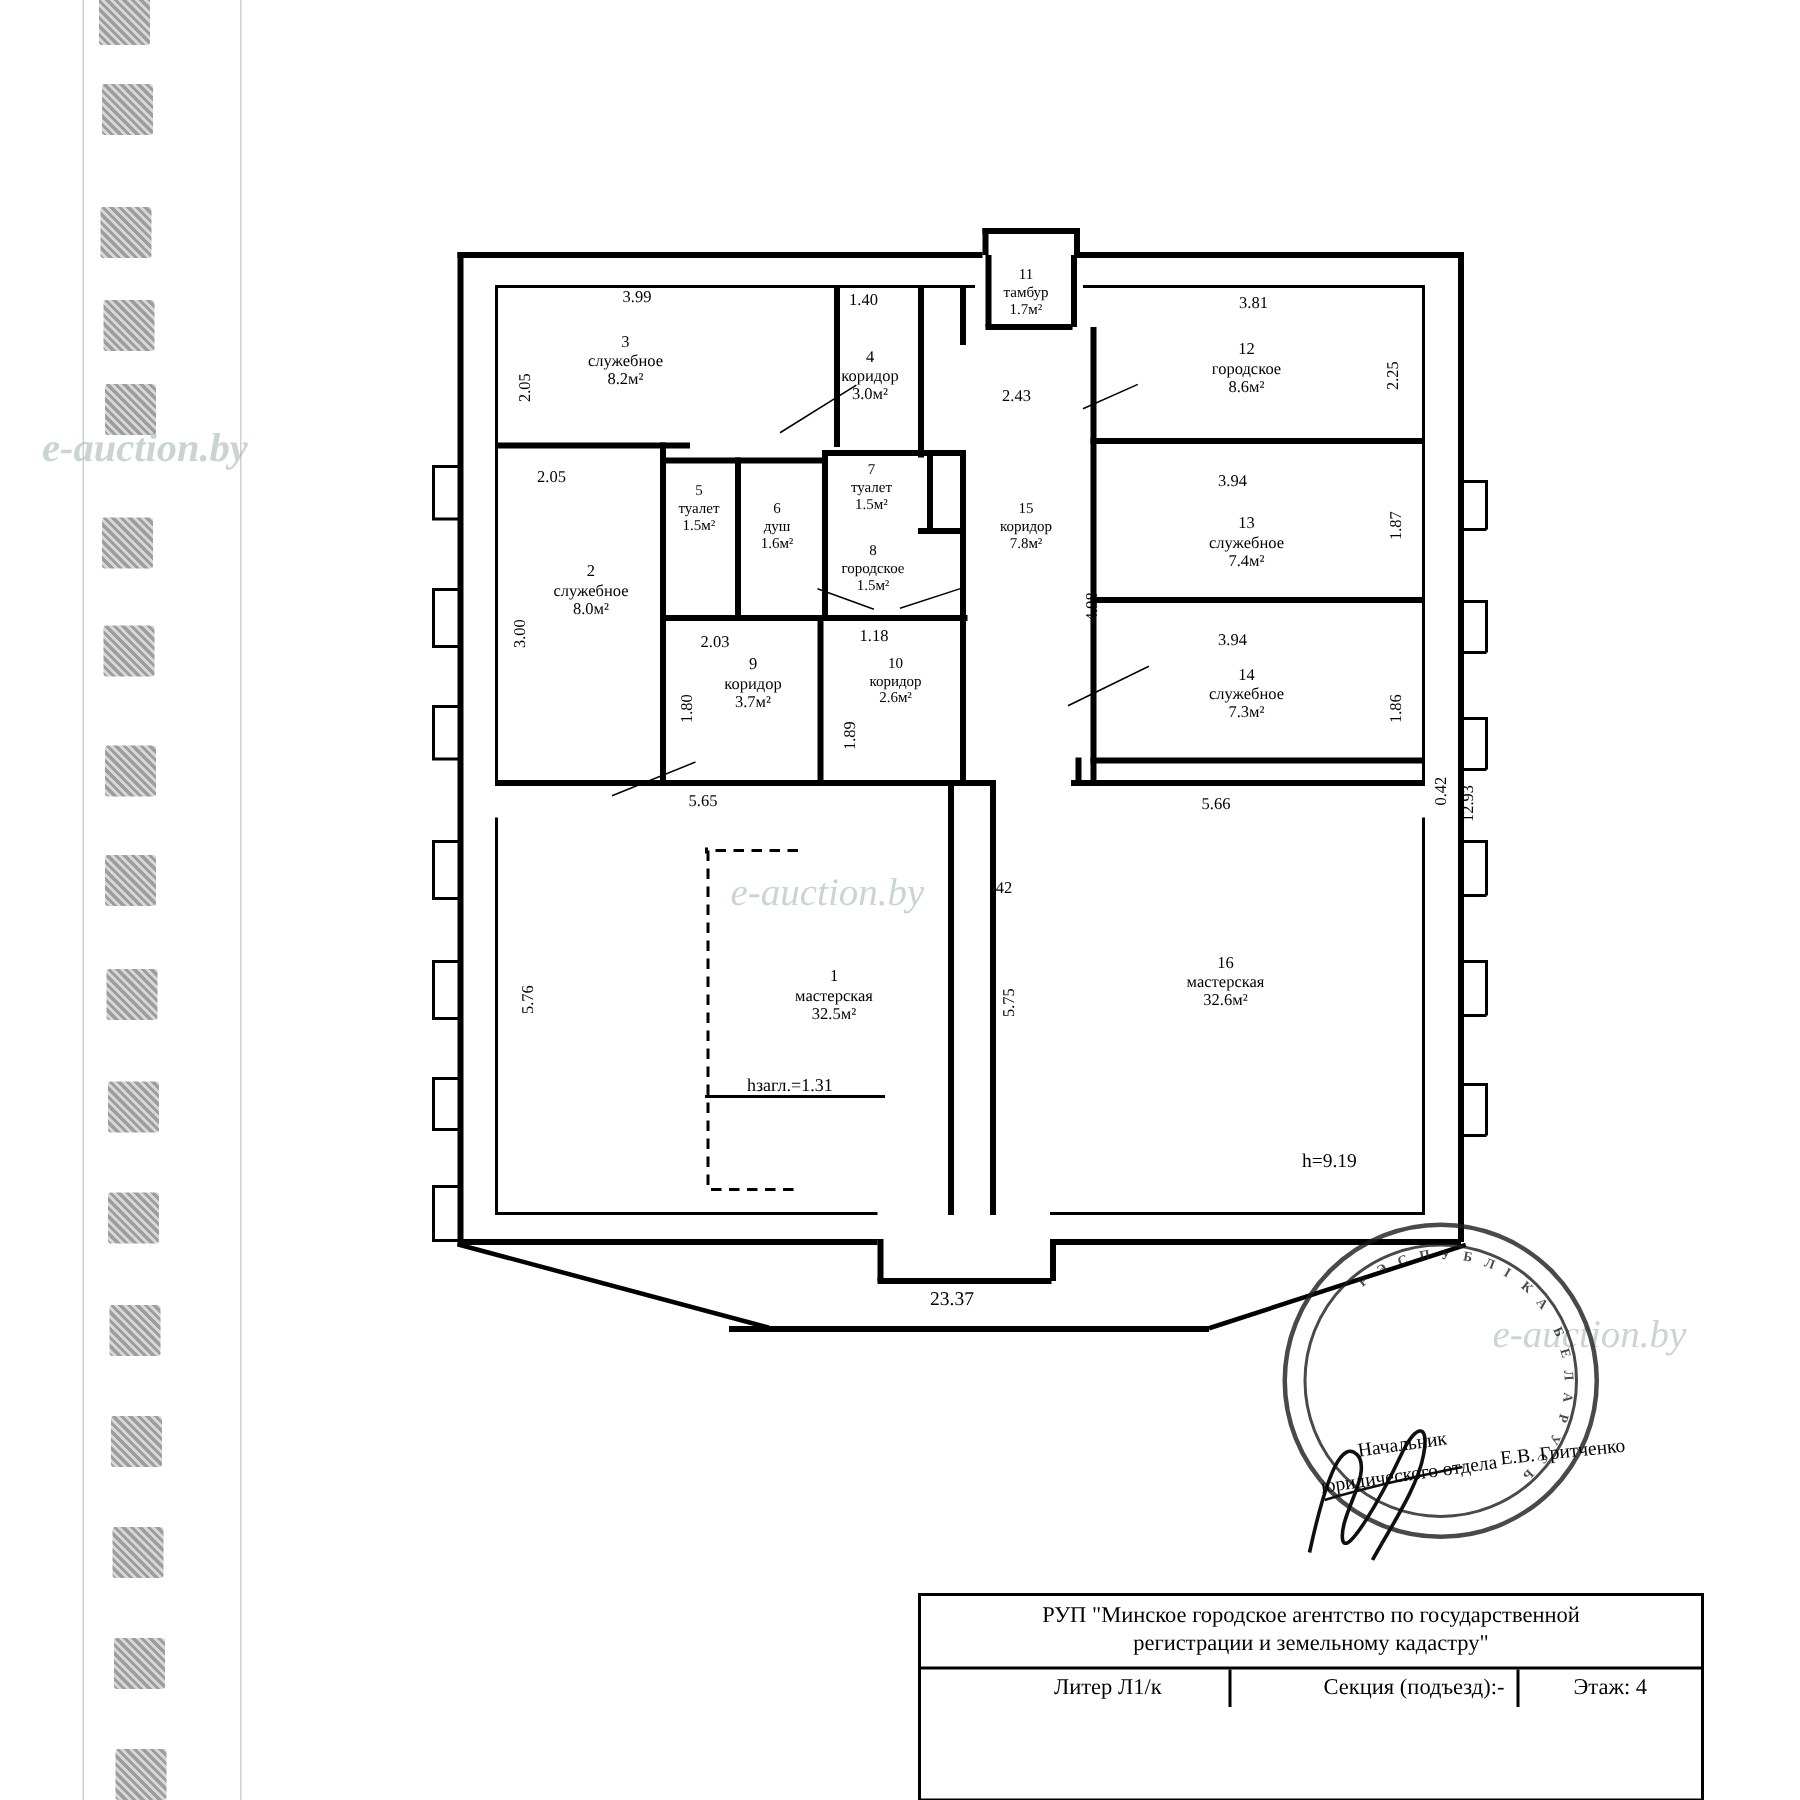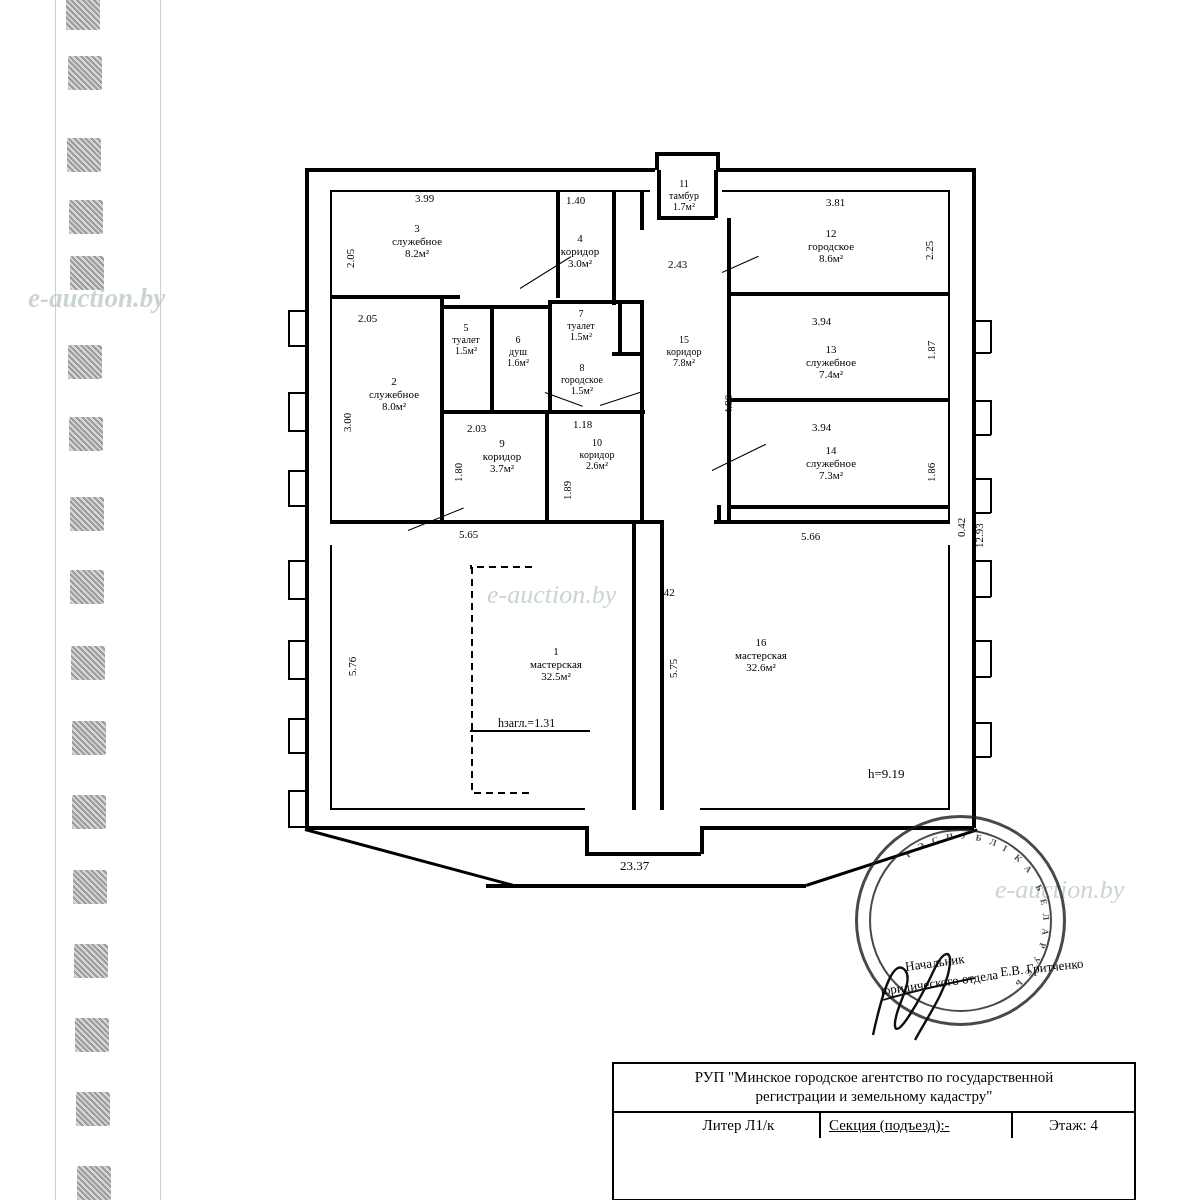--- a/index.html
+++ b/index.html
@@ -49,21 +49,21 @@
   .title-block{position:absolute;left:612px;top:1062px;width:520px;height:135px;
                border:2px solid #000;font-family:"Liberation Serif",serif;}
   .tb-row{border-bottom:2px solid #000;text-align:center;}
   .tb-row:last-child{border-bottom:none;}
   .tb-org{padding:4px 6px 5px;font-size:15px;line-height:1.25;}
   .tb-name{padding:5px 6px;font-size:15px;}
   .tb-addr{padding:5px 6px;font-size:15px;}
   .tb-last{display:flex;font-size:15px;}
   .tb-last div{padding:4px 8px;}
   .tb-c1{width:145px;border-right:2px solid #000;margin-left:44px;}
-  .tb-c2{flex:1;border-right:2px solid #000;text-align:left;text-decoration:underline;}
+  .tb-c2{flex:1;border-right:2px solid #000;text-align:right;}
   .tb-c3{width:105px;text-align:center;}
 </style>
 </head>
 <body>
 
 <div class="sheet">
 
   <div class="margin-line" style="left:55px;"></div>
   <div class="margin-line" style="left:160px;"></div>
   <div class="punch" style="left:66px;top:-4px;"></div>
@@ -281,21 +281,21 @@
   <div class="lbl" style="left:831px;top:444px;transform:translateX(-50%);">
     <div>14</div>
     <div>служебное</div>
     <div>7.3м²</div>
   </div>
   <div class="lbl" style="left:684px;top:334px;transform:translateX(-50%);font-size:10px;">
     <div>15</div>
     <div>коридор</div>
     <div>7.8м²</div>
   </div>
-  <div class="lbl" style="left:761px;top:636px;transform:translateX(-50%);">
+  <div class="lbl" style="left:817px;top:636px;transform:translateX(-50%);">
     <div>16</div>
     <div>мастерская</div>
     <div>32.6м²</div>
   </div>
 
   <div class="dim" style="left:415px;top:192px;">3.99</div>
   <div class="dim" style="left:566px;top:194px;">1.40</div>
   <div class="dim" style="left:826px;top:196px;">3.81</div>
   <div class="dim" style="left:358px;top:312px;">2.05</div>
   <div class="dim" style="left:812px;top:315px;">3.94</div>

